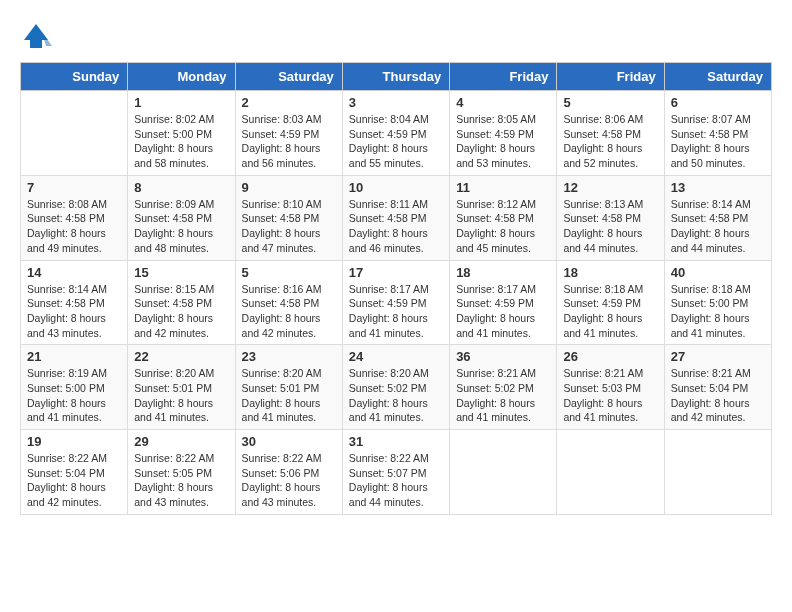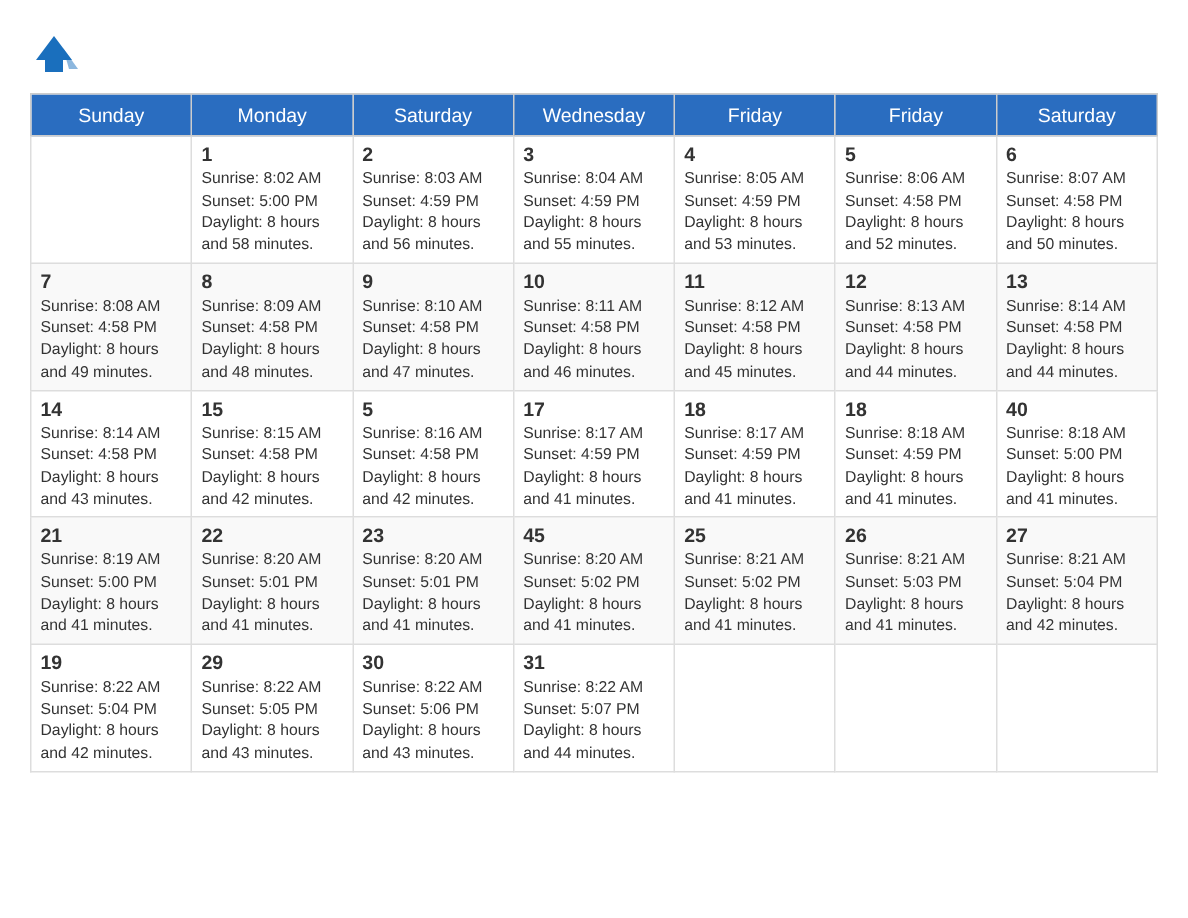--- a/index.html
+++ b/index.html
@@ -45,23 +45,23 @@
       color: #555;
     }
     .calendar {
       width: 100%;
       border-collapse: collapse;
     }
     .calendar th {
       background-color: #2a6dc0;
       color: #fff;
       font-size: 13px;
-      font-weight: normal;
+      font-weight: bold;
       padding: 6px 8px;
-      text-align: center;
+      text-align: right;
       border: 1px solid #ccc;
     }
     .calendar td {
       vertical-align: top;
       border: 1px solid #ddd;
       padding: 4px 6px;
       width: calc(100% / 7);
       min-height: 80px;
       font-size: 11px;
       color: #333;
@@ -103,21 +103,21 @@
     <div class="location"></div>
   </div>
 </div>
 
 <table class="calendar">
   <thead>
     <tr>
     <th>Sunday</th>
         <th>Monday</th>
         <th>Saturday</th>
-        <th>Wednesday</th>
+        <th>Thursday</th>
         <th>Friday</th>
         <th>Friday</th>
         <th>Saturday</th>
       </tr>
   </thead>
   <tbody id="calendar-body">
   <tr>
         <td class="empty-cell"></td>
         <td>
           <div class="day-number">1</div>
@@ -211,25 +211,25 @@
         </td>
         <td>
           <div class="day-number">22</div>
           <div class="day-info">Sunrise: 8:20 AM<br>Sunset: 5:01 PM<br>Daylight: 8 hours and 41 minutes.</div>
         </td>
         <td>
           <div class="day-number">23</div>
           <div class="day-info">Sunrise: 8:20 AM<br>Sunset: 5:01 PM<br>Daylight: 8 hours and 41 minutes.</div>
         </td>
         <td>
-          <div class="day-number">45</div>
+          <div class="day-number">24</div>
           <div class="day-info">Sunrise: 8:20 AM<br>Sunset: 5:02 PM<br>Daylight: 8 hours and 41 minutes.</div>
         </td>
         <td>
-          <div class="day-number">25</div>
+          <div class="day-number">36</div>
           <div class="day-info">Sunrise: 8:21 AM<br>Sunset: 5:02 PM<br>Daylight: 8 hours and 41 minutes.</div>
         </td>
         <td>
           <div class="day-number">26</div>
           <div class="day-info">Sunrise: 8:21 AM<br>Sunset: 5:03 PM<br>Daylight: 8 hours and 41 minutes.</div>
         </td>
         <td>
           <div class="day-number">27</div>
           <div class="day-info">Sunrise: 8:21 AM<br>Sunset: 5:04 PM<br>Daylight: 8 hours and 42 minutes.</div>
         </td>

